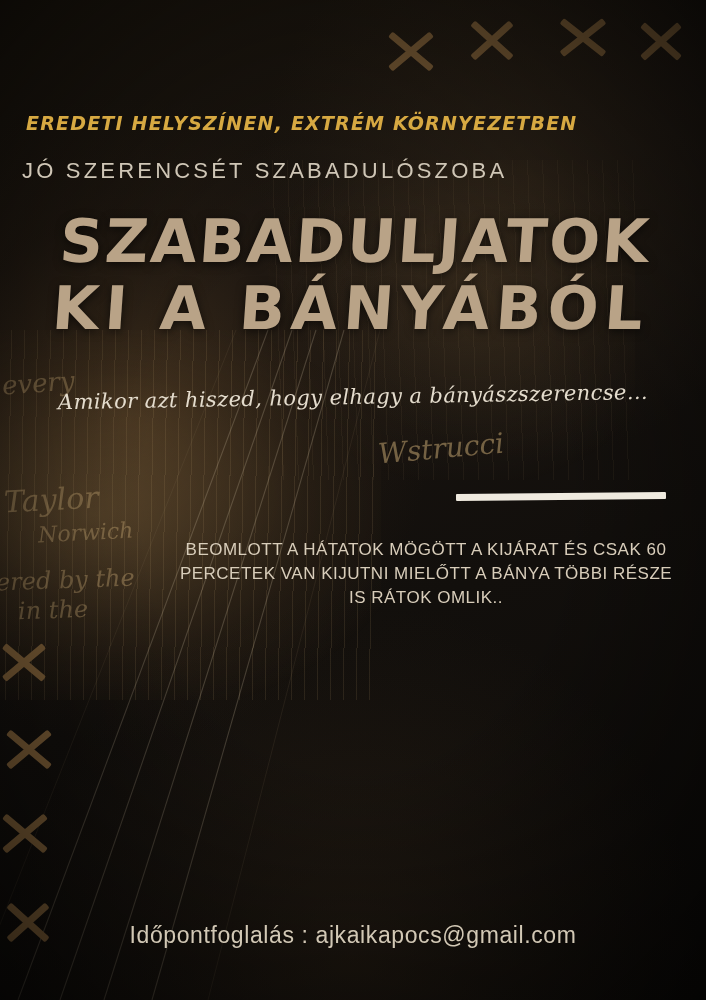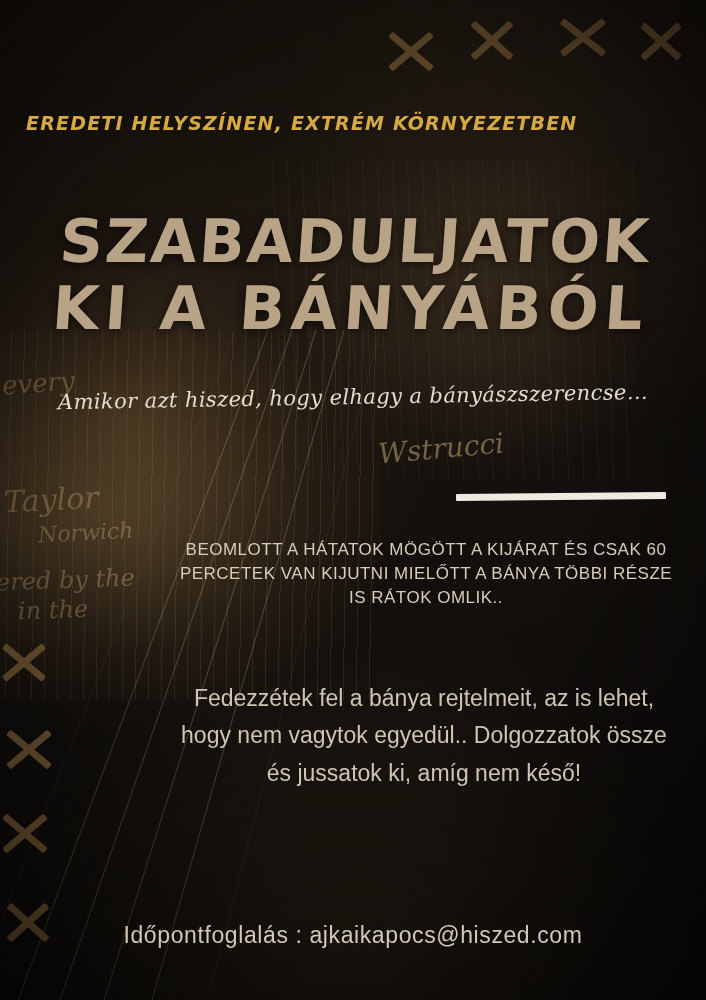--- a/index.html
+++ b/index.html
@@ -248,30 +248,30 @@
     <span style="left:0; top:23px; width:52px; height:7px; transform:rotate(42deg);"></span>
     <span style="left:0; top:23px; width:52px; height:7px; transform:rotate(-42deg);"></span>
   </div>
 
   <div class="vignette"></div>
 
   <div class="content">
 
     <div class="kicker">EREDETI HELYSZÍNEN, EXTRÉM KÖRNYEZETBEN</div>
 
+    <div class="subkicker">JÓ SZERENCSÉT SZABADULÓSZOBA</div>
 
     <div class="headline">
       <div class="l1">SZABADULJATOK</div>
       <div class="l2">KI A BÁNYÁBÓL</div>
     </div>
 
     <div class="tagline">Amikor azt hiszed, hogy elhagy a bányászszerencse...</div>
 
     <div class="rule"></div>
 
     <div class="body-caps">BEOMLOTT A HÁTATOK MÖGÖTT A KIJÁRAT ÉS CSAK 60 PERCETEK VAN KIJUTNI MIELŐTT A BÁNYA TÖBBI RÉSZE IS RÁTOK OMLIK..</div>
 
-    <div class="body-text">Fedezzétek fel a bánya rejtelmeit, az is lehet, hogy nem vagytok egyedül.. Dolgozzatok össze és jussatok ki, amíg nem késő!</div>
-
-    <div class="contact">Időpontfoglalás : ajkaikapocs@hiszed.com</div>
+
+    <div class="contact">Időpontfoglalás : ajkaikapocs@gmail.com</div>
 
   </div>
 </div>
 
 </body></html>

